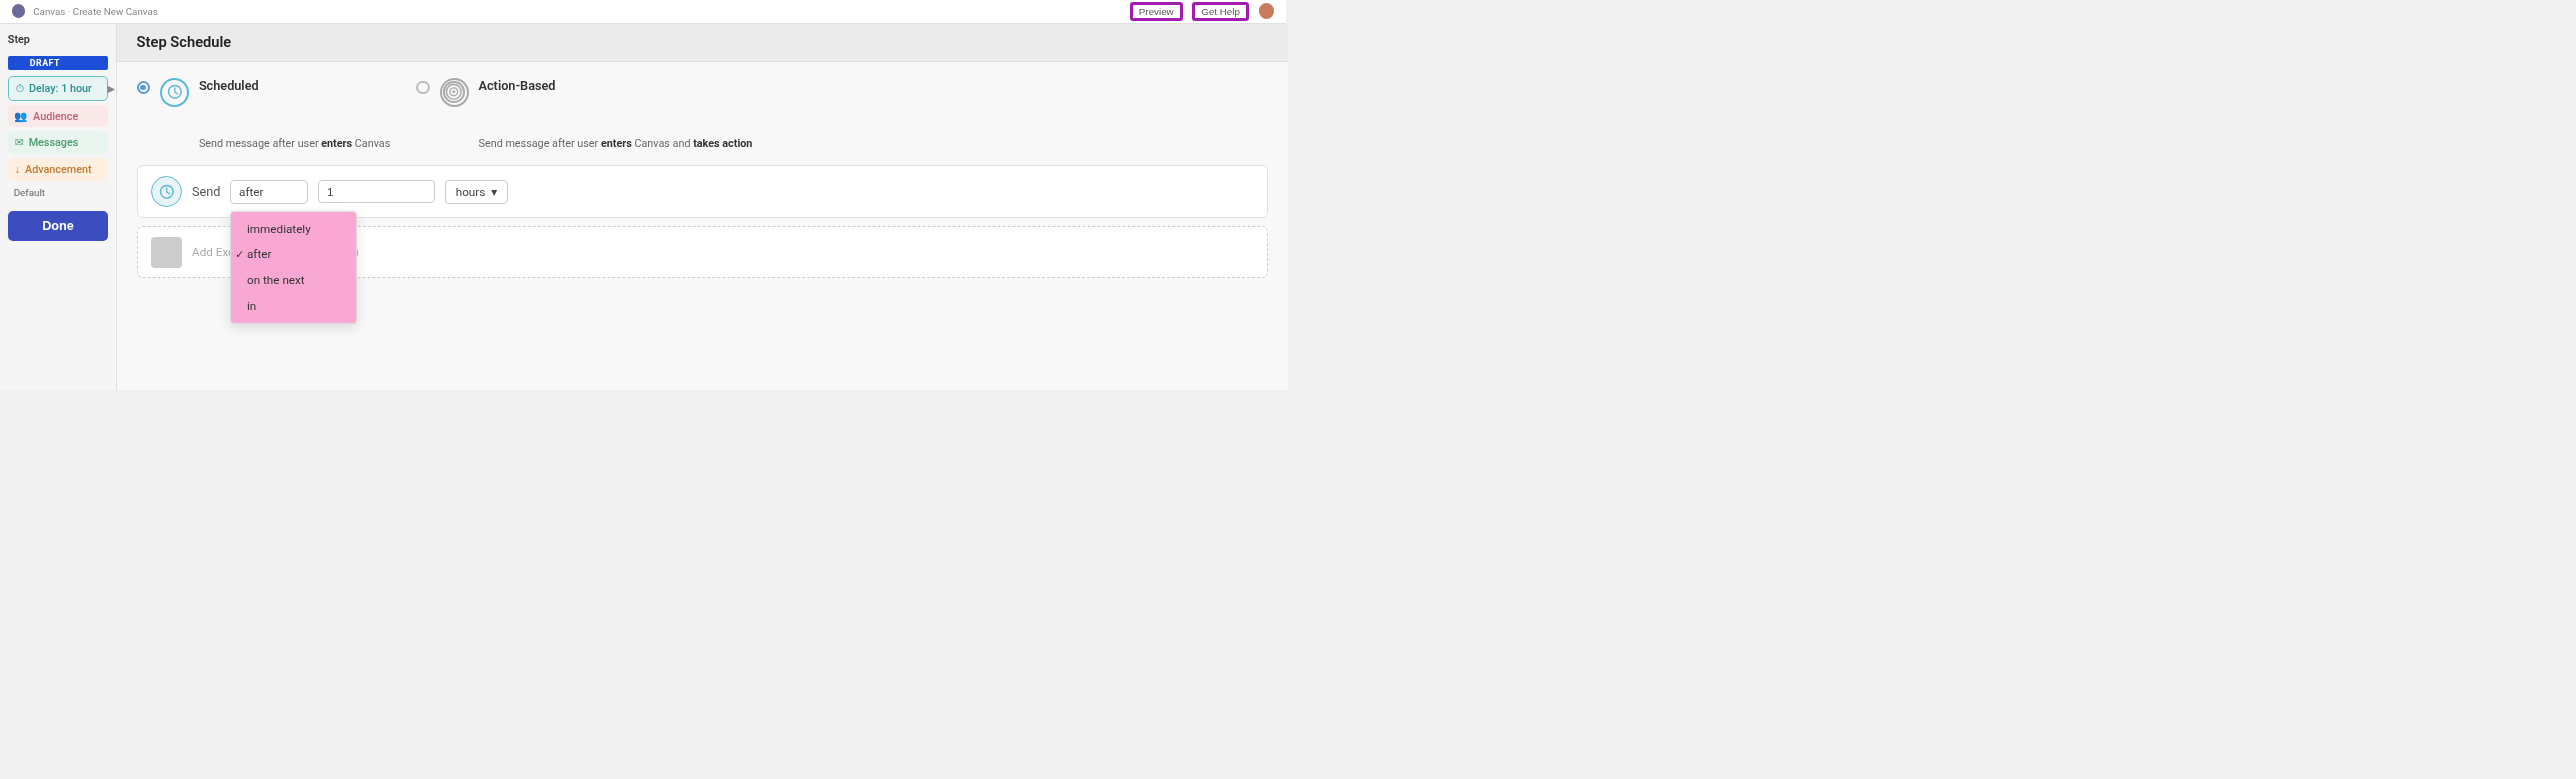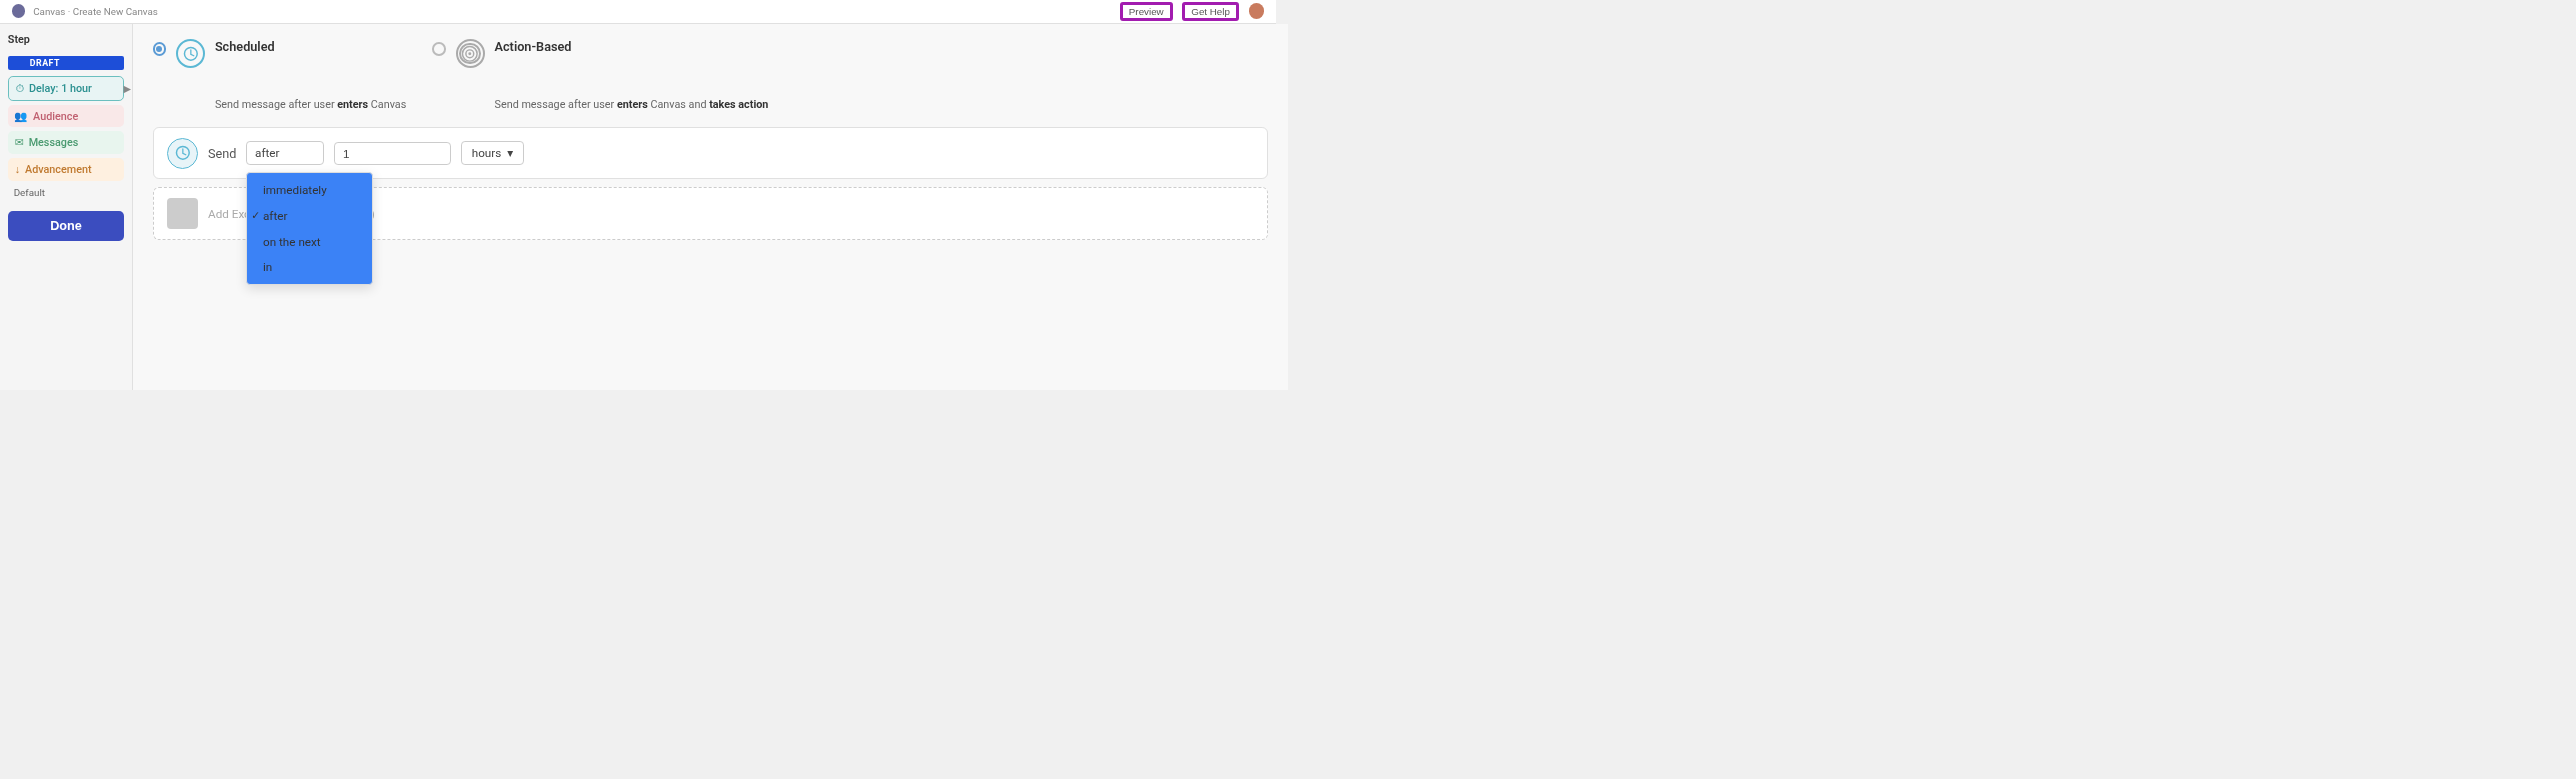--- a/index.html
+++ b/index.html
@@ -18,21 +18,21 @@
       width: 100%;
       height: 100%;
       position: relative;
     }
 
     
     .top-bar {
       position: absolute;
       top: 0;
       left: 0;
-      right: 12px;
+      right: 2px;
       height: 23.5px;
       background: #fff;
       display: flex;
       align-items: center;
       padding: 0 11.7px;
       border-bottom: 1px solid #e0e0e0;
       z-index: 10;
     }
     .top-bar-logo {
       width: 13.7px;
@@ -70,21 +70,21 @@
     
     .main-layout {
       display: flex;
       width: 100%;
       height: 100%;
       padding-top: 23.5px;
     }
 
     
     .sidebar {
-      width: 133px;
+      width: 117px;
       background: #f5f5f5;
       display: flex;
       flex-direction: column;
       padding: 7.8px;
       gap: 3.9px;
       flex-shrink: 0;
       border-right: 1px solid #e0e0e0;
     }
 
     .sidebar-title {
@@ -343,21 +343,21 @@
       align-items: center;
       gap: 5.9px;
       justify-content: center;
     }
 
     
     .dropdown-menu {
       position: absolute;
       top: 31px;
       left: 0;
-      background: #3b82f6;
+      background: #f9a8d4;
       border: 1px solid #ddd;
       border-radius: 3.9px;
       box-shadow: 0 3.9px 11.7px rgba(0,0,0,0.12);
       z-index: 100;
       min-width: 127px;
       padding: 3.9px 0;
     }
 
     .dropdown-item {
       padding: 5.9px 29px 5.9px 15.7px;
@@ -444,20 +444,23 @@
         <span>Advancement</span>
       </div>
 
       <div class="sidebar-default-label">Default</div>
 
       <button class="sidebar-done-btn">Done</button>
     </div>
 
     <div class="content-area">
 
+      <div class="step-schedule-header">
+        <span class="step-schedule-title">Step Schedule</span>
+      </div>
 
       <div class="content-body">
 
         <div class="schedule-options">
 
           <div class="schedule-option">
             <div class="radio-btn selected"></div>
             <div class="option-icon">
               <svg width="15.7" height="15.7" viewBox="0 0 16 16" fill="none">
                 <circle cx="8" cy="8" r="6.5" stroke="#5bb8d4" stroke-width="1.5"></circle>

